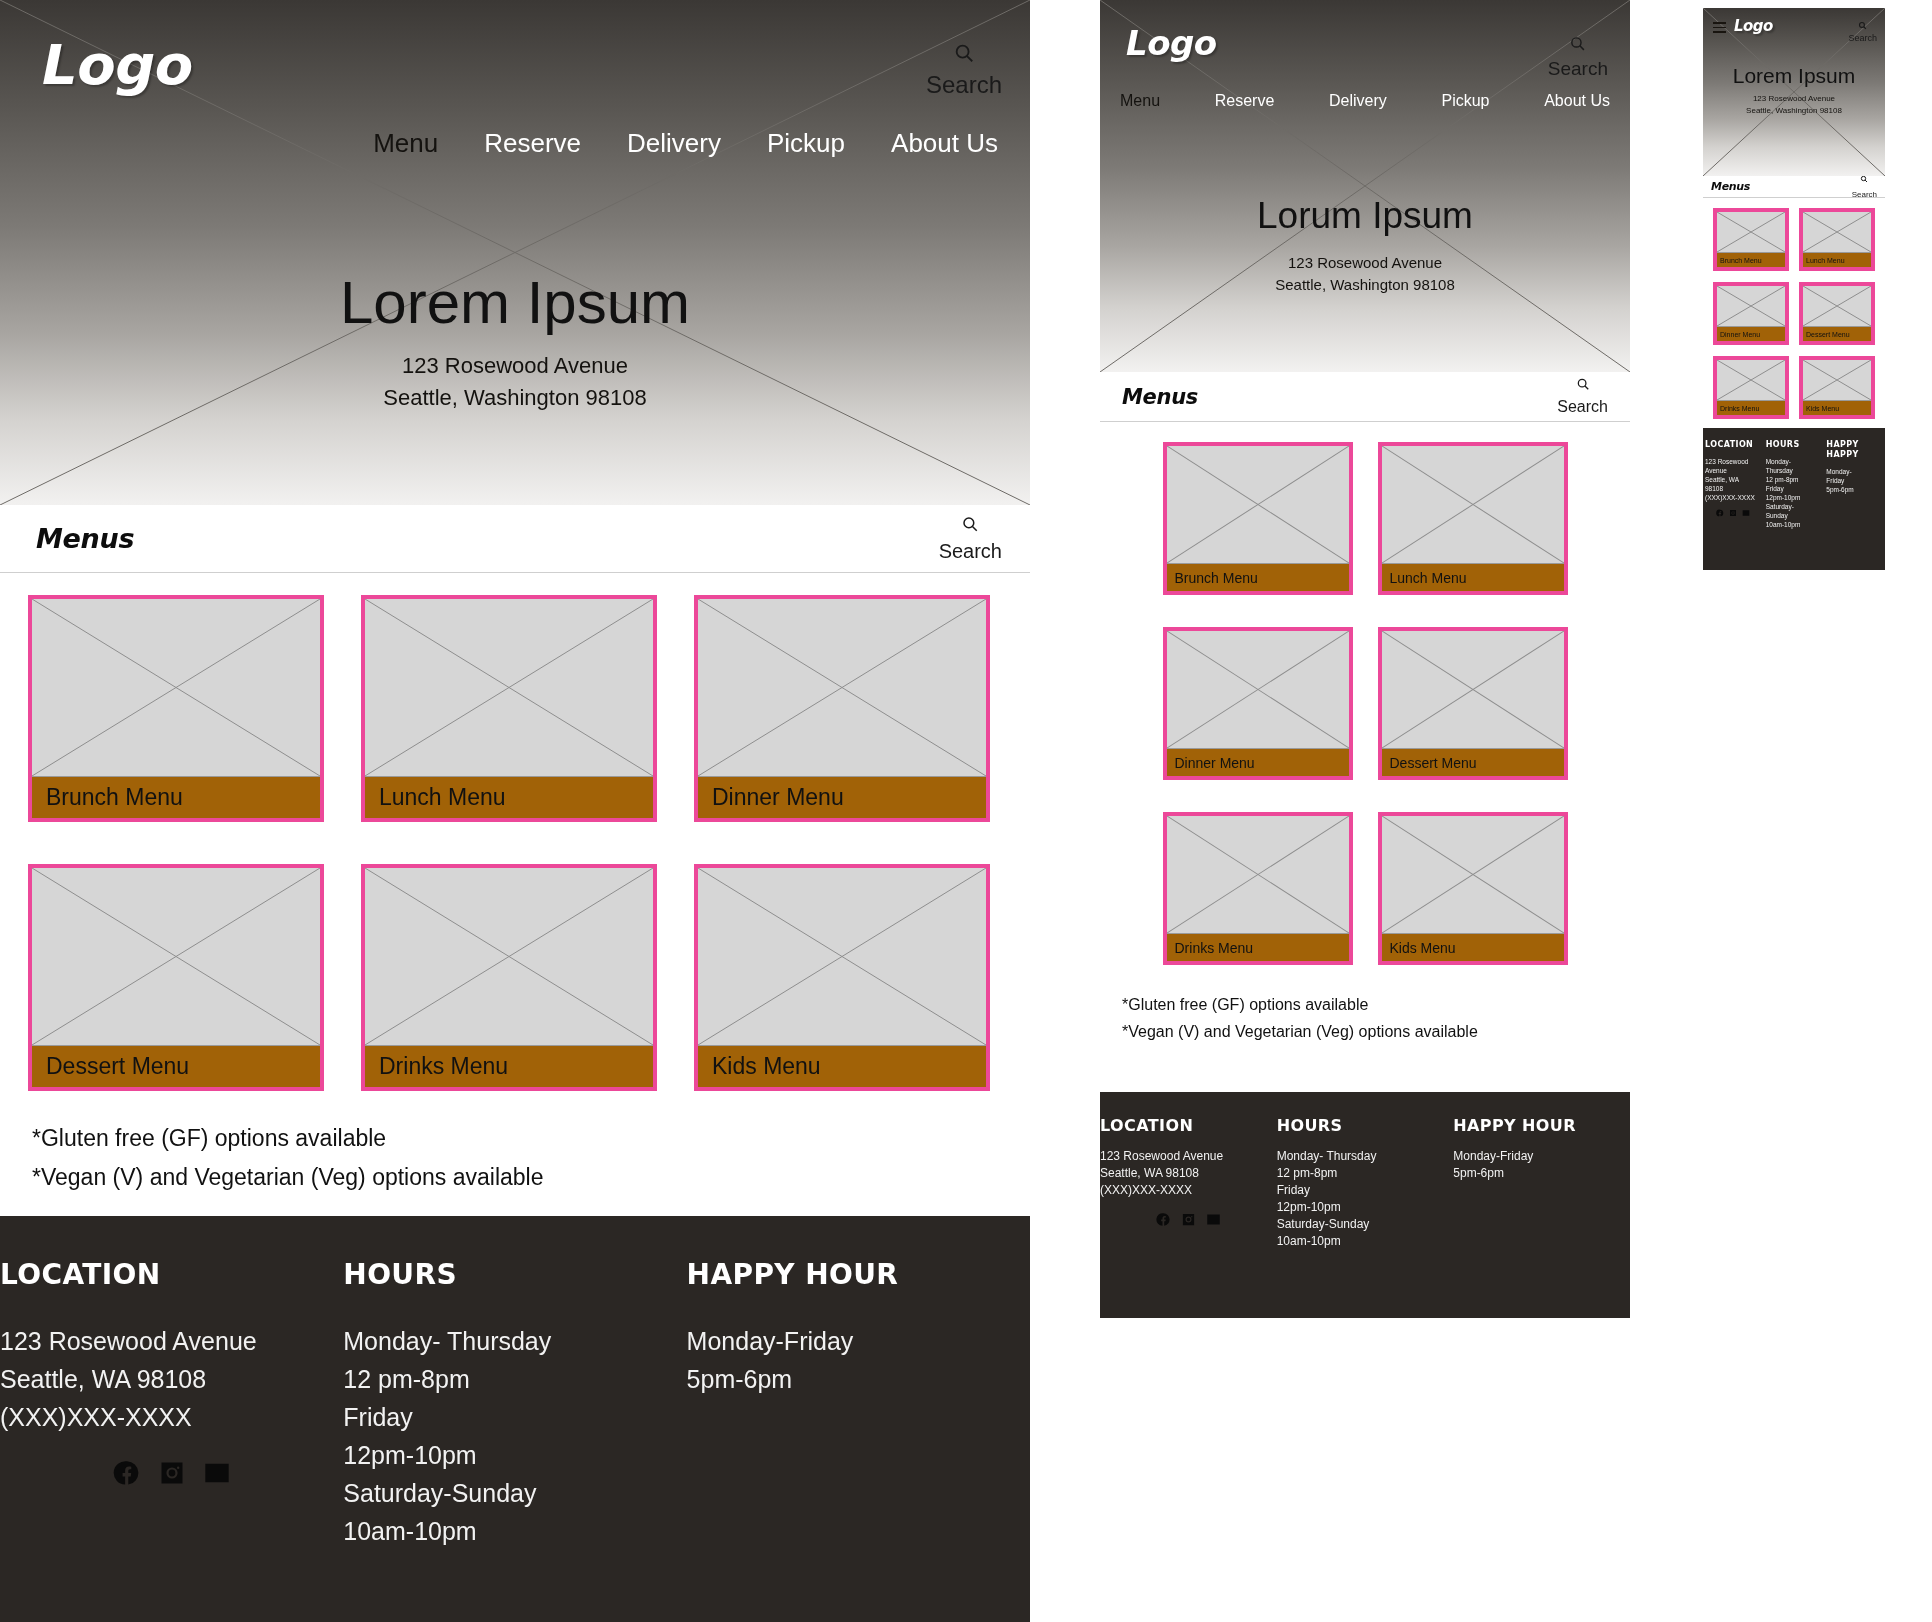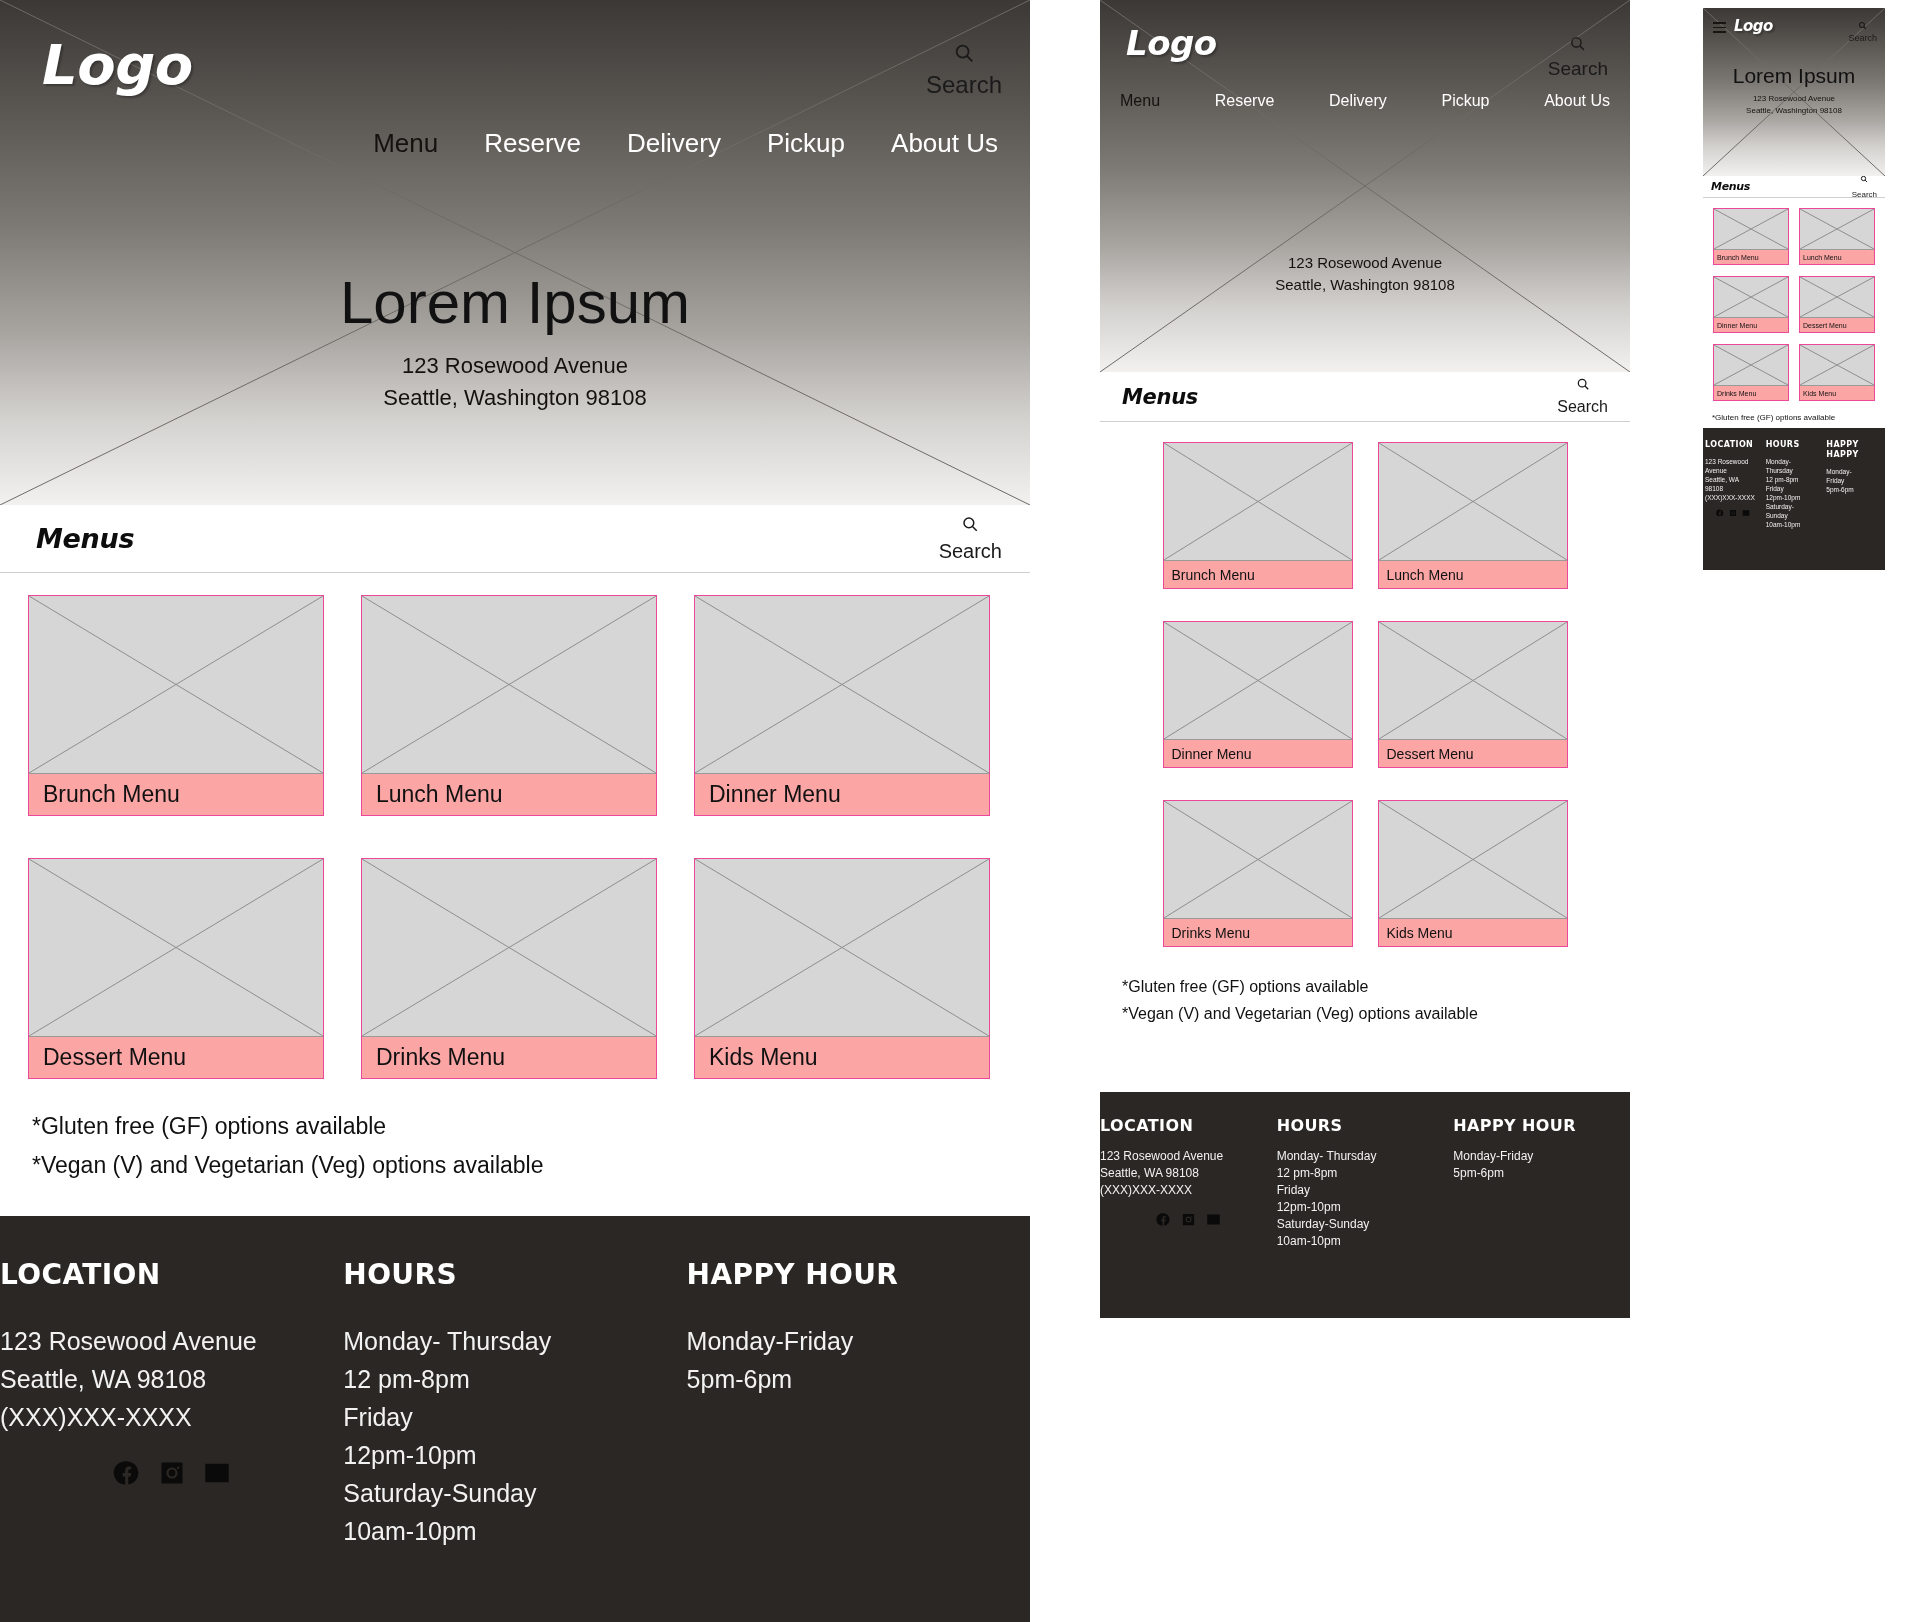--- a/index.html
+++ b/index.html
@@ -47,21 +47,21 @@
   .menusbar {
     display: flex; align-items: center; justify-content: space-between;
     background: #ffffff; border-bottom: 1px solid #cfcfcf;
   }
   .menus-title {
     font-family: "DejaVu Sans", sans-serif;
     font-weight: bold; font-style: italic; color: #0d0d0d; letter-spacing: -0.3px;
   }
 
   .cards { display: grid; }
-  .card { position: relative; background: #fca5a5; border: 1px solid #ec4899; }
+  .card { position: relative; background: #a16207; border: 4px solid #ec4899; }
   .card-img { position: relative; width: 100%; background: #d6d6d6; border-bottom: 1px solid #9a9a9a; }
   .card-img svg { position: absolute; inset: 0; width: 100%; height: 100%; }
   .card-img line { stroke: #8e8e8e; stroke-width: 1; vector-effect: non-scaling-stroke; }
   .card-label { color: #111; font-family: "Liberation Sans", sans-serif; display: flex; align-items: center; }
 
   .notes { color: #111; font-family: "Liberation Sans", sans-serif; }
   .notes p { white-space: nowrap; }
 
   .footer { background: #2b2724; color: #ffffff; display: flex; }
   .fcol { text-align: left; }
@@ -312,20 +312,21 @@
     </div>
 
     <div class="navrow">
       <span class="navitem active">Menu</span>
       <span class="navitem">Reserve</span>
       <span class="navitem">Delivery</span>
       <span class="navitem">Pickup</span>
       <span class="navitem">About Us</span>
     </div>
 
+    <div class="hero-title">Lorum Ipsum</div>
     <div class="hero-addr">
       <div>123 Rosewood Avenue</div>
       <div>Seattle, Washington 98108</div>
     </div>
   </div>
 
   <div class="menusbar">
     <span class="menus-title">Menus</span>
     <span class="search-box">
       <svg class="mag" width="14" height="14" viewBox="0 0 24 24" fill="none" stroke="#1a1a1a" stroke-width="2.2">

